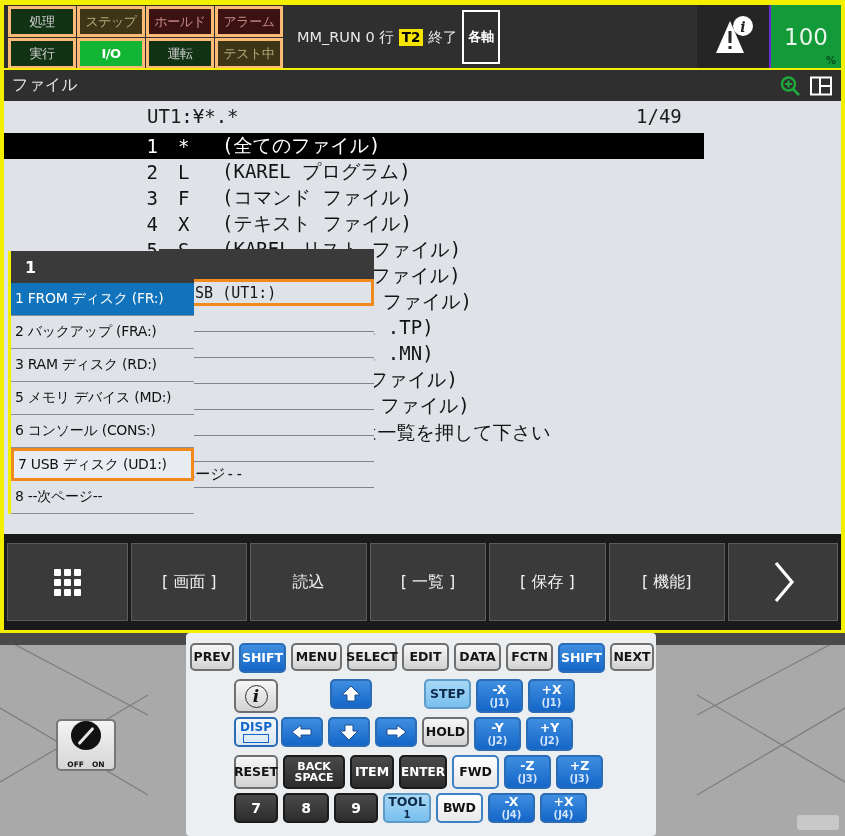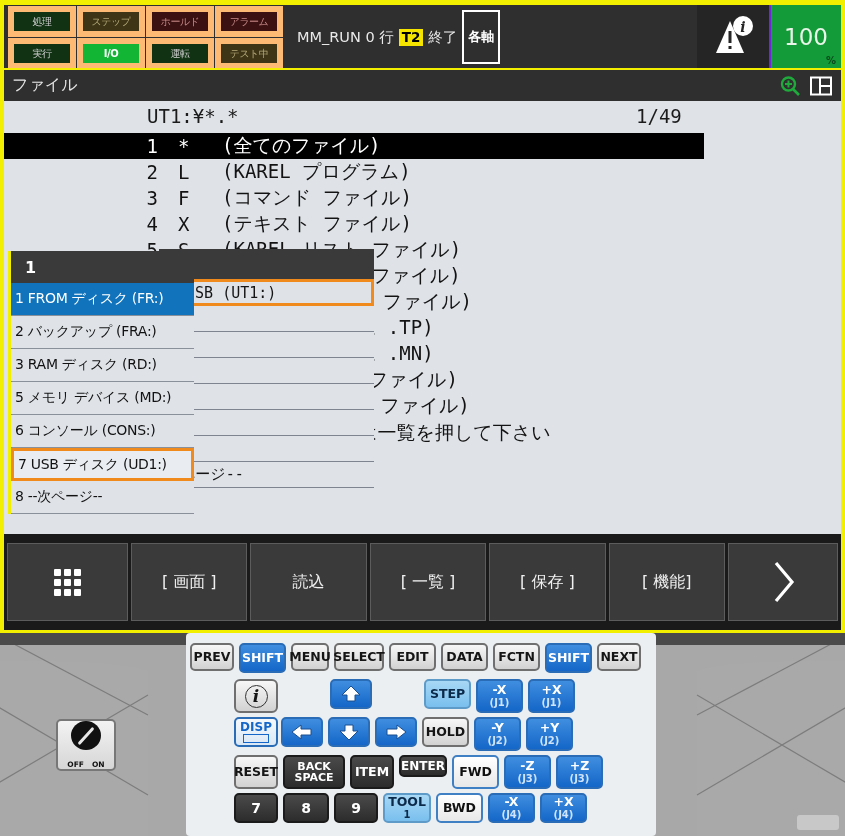--- a/index.html
+++ b/index.html
@@ -23,22 +23,22 @@
     position: absolute; left: 0; top: 0; width: 837px; height: 63px;
     background: #2f2f2f; display: flex; align-items: stretch;
   }
   .status-grid {
     display: grid; grid-template-columns: repeat(4, 68px);
     grid-template-rows: 31px 31px; gap: 1px;
     padding: 1px 0 0 4px;
   }
   .stbtn {
     display: flex; align-items: center; justify-content: center;
-    font-size: 10px; letter-spacing: -0.5px;
-    border: 6px solid #fdba74;
+    font-size: 13px; letter-spacing: -0.5px;
+    border: 3px solid #fdba74;
   }
   .st-dkgreen { background: #123214; color: #cfcfcf; }
   .st-olive   { background: #3d3515; color: #b3a878; }
   .st-maroon  { background: #3b1111; color: #c98a8a; }
   .st-green   { background: #12b534; color: #ffffff; font-weight: bold; }
 
   .status-msg {
     flex: 1; display: flex; align-items: center; gap: 5px;
     padding-left: 14px; color: #e9e9e9; font-size: 14.5px;
     background: #2f2f2f; margin-top: 1px;
@@ -442,21 +442,21 @@
 
     <div class="keypanel">
 
       <div class="krow" id="kpRow1" style="padding-top:10px;">
           <div class="key k-gray" style="width: 44px; height: 28px;">
             <span>PREV</span>
           </div>
           <div class="key k-blue" style="width: 47px; height: 30px;">
             <span>SHIFT</span>
           </div>
-          <div class="key k-gray" style="width: 38px; height: 28px;">
+          <div class="key k-gray" style="width: 51px; height: 28px;">
             <span>MENU</span>
           </div>
           <div class="key k-gray" style="width: 50px; height: 28px;">
             <span>SELECT</span>
           </div>
           <div class="key k-gray" style="width: 47px; height: 28px;">
             <span>EDIT</span>
           </div>
           <div class="key k-gray" style="width: 47px; height: 28px;">
             <span>DATA</span>
@@ -532,21 +532,21 @@
       <div class="krow" style="padding-top:4px;padding-left:48px;">
         <div class="key k-gray" style="width:44px;height:34px;">
           <span>RESET</span>
         </div>
         <div class="key k-dark" style="width:62px;height:34px;font-size:11px;">
           <span>BACK SPACE</span>
         </div>
         <div class="key k-dark" style="width:44px;height:34px;">
           <span>ITEM</span>
         </div>
-        <div class="key k-dark" style="width:48px;height:22px;font-size:12px;">
+        <div class="key k-dark" style="width:48px;height:34px;font-size:12px;">
           <span>ENTER</span>
         </div>
         <div class="key k-white" style="width:47px;height:34px;">
           <span>FWD</span>
         </div>
         <div class="key k-blue" style="width:47px;height:34px;">
           <span>-Z</span>
           <span class="sub">(J3)</span>
         </div>
         <div class="key k-blue" style="width:47px;height:34px;">

